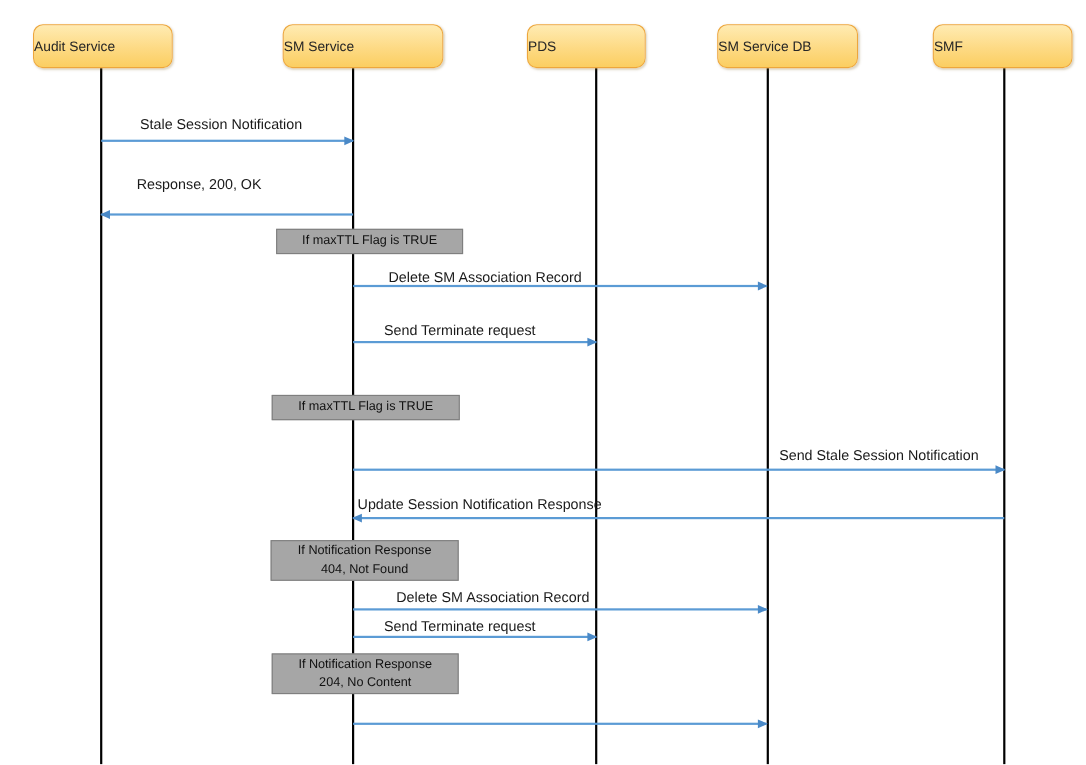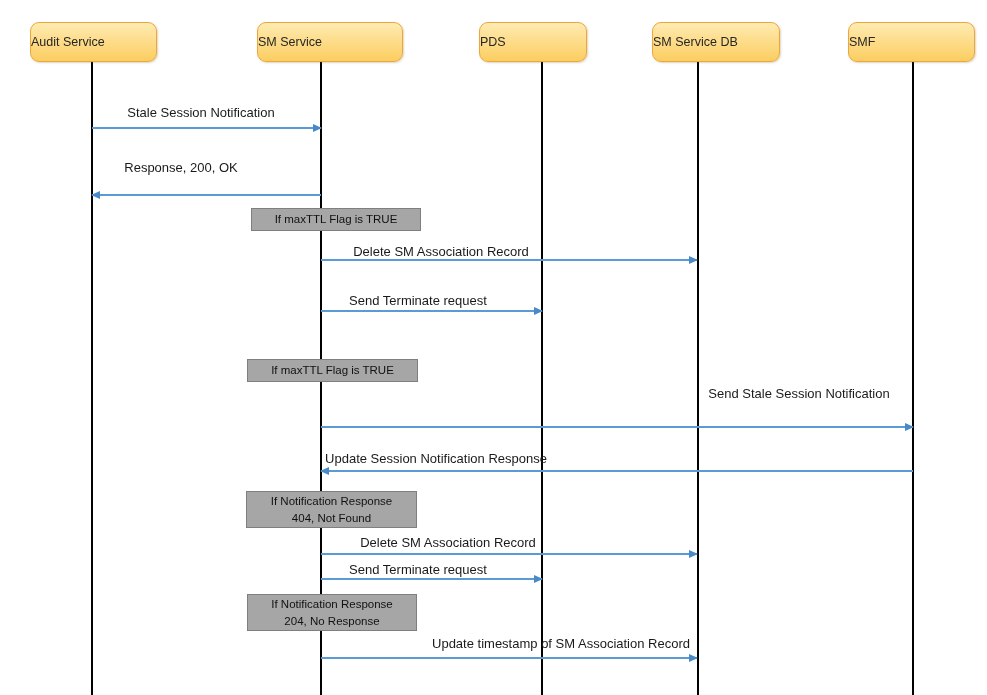--- a/index.html
+++ b/index.html
@@ -112,61 +112,60 @@
   <div class="msg-label" style="left:441px; top:245px">Delete SM Association Record</div>
   <div class="msg-line" style="left:321px; top:259px; width:376px">
     <span class="arrowhead right"></span>
   </div>
 
   <div class="msg-label" style="left:418px; top:294px">Send Terminate request</div>
   <div class="msg-line" style="left:321px; top:310px; width:221px">
     <span class="arrowhead right"></span>
   </div>
 
-  <div class="msg-label" style="left:799px; top:387px">Send Stale Session Notification</div>
+  <div class="msg-label" style="left:799px; top:407px">Send Stale Session Notification</div>
   <div class="msg-line" style="left:321px; top:426px; width:592px">
     <span class="arrowhead right"></span>
   </div>
 
   <div class="msg-label" style="left:436px; top:452px">Update Session Notification Response</div>
   <div class="msg-line" style="left:321px; top:470px; width:592px">
     <span class="arrowhead left"></span>
   </div>
 
   <div class="msg-label" style="left:448px; top:536px">Delete SM Association Record</div>
   <div class="msg-line" style="left:321px; top:553px; width:376px">
     <span class="arrowhead right"></span>
   </div>
 
   <div class="msg-label" style="left:418px; top:563px">Send Terminate request</div>
   <div class="msg-line" style="left:321px; top:578px; width:221px">
     <span class="arrowhead right"></span>
   </div>
 
-  <div class="msg-label" style="left:561px; top:637px">Update timestamp of SM Association Record</div>
   <div class="msg-line" style="left:321px; top:657px; width:376px">
     <span class="arrowhead right"></span>
   </div>
 
   <div class="condition-box" style="left:251px; top:208px; width:170px; height:23px">
     <span class="condition-line">If maxTTL Flag is TRUE</span>
   </div>
 
   <div class="condition-box" style="left:247px; top:359px; width:171px; height:23px">
     <span class="condition-line">If maxTTL Flag is TRUE</span>
   </div>
 
   <div class="condition-box" style="left:246px; top:491px; width:171px; height:37px">
     <span class="condition-line">If Notification Response</span>
     <span class="condition-line">404, Not Found</span>
   </div>
 
   <div class="condition-box" style="left:247px; top:594px; width:170px; height:37px">
     <span class="condition-line">If Notification Response</span>
-    <span class="condition-line">204, No Response</span>
+    <span class="condition-line">204, No Content</span>
   </div>
 
   <div class="actor-box" style="left:30px; width:127px">
     <span class="actor-label">Audit Service</span>
   </div>
   <div class="actor-box" style="left:257px; width:146px">
     <span class="actor-label">SM Service</span>
   </div>
   <div class="actor-box" style="left:479px; width:108px">
     <span class="actor-label">PDS</span>

